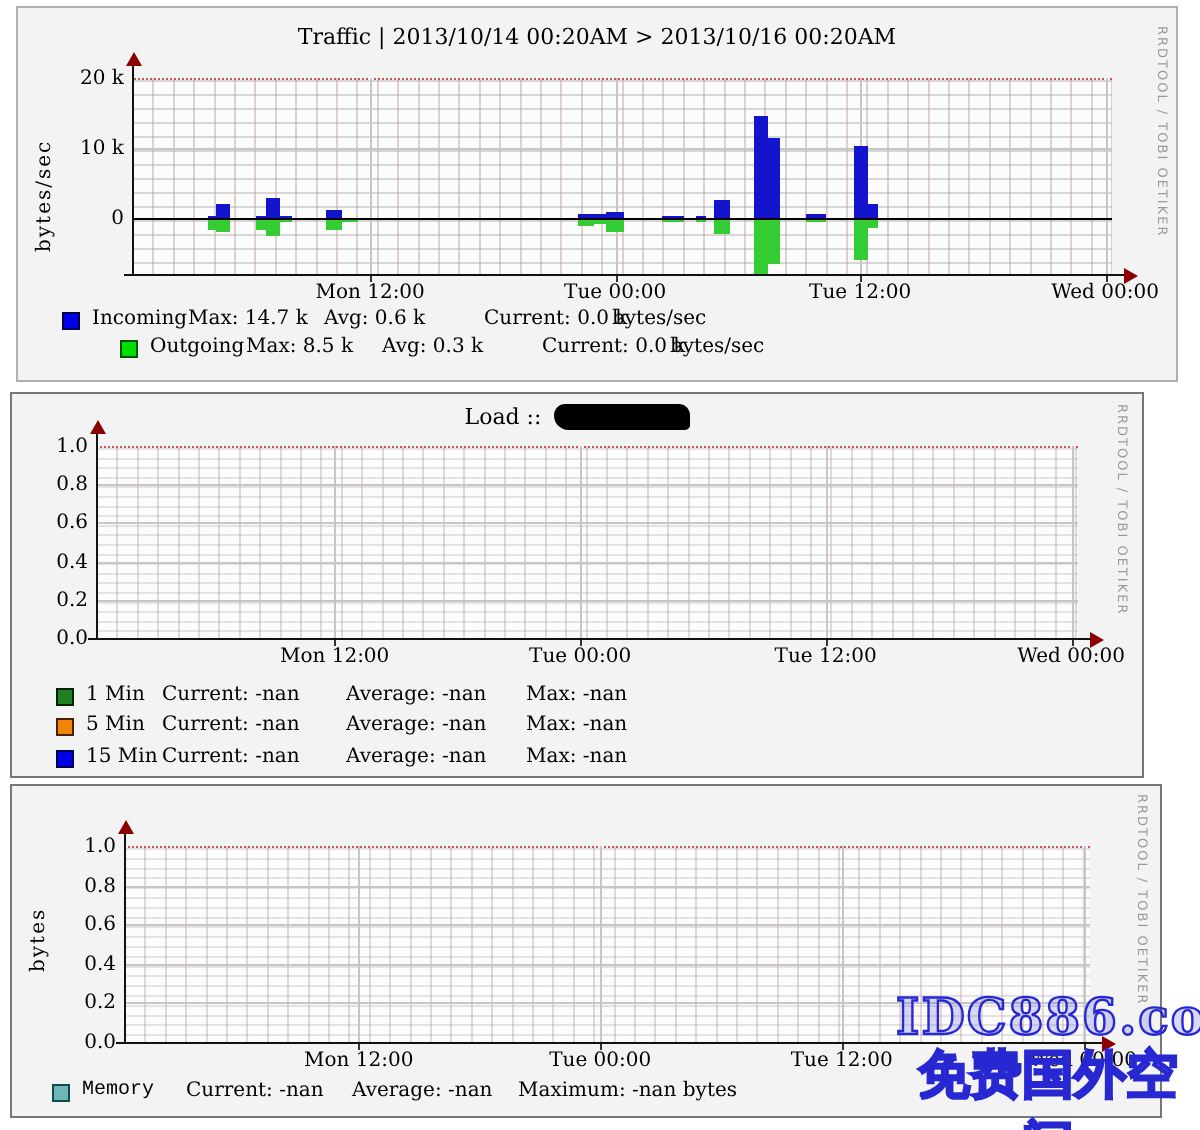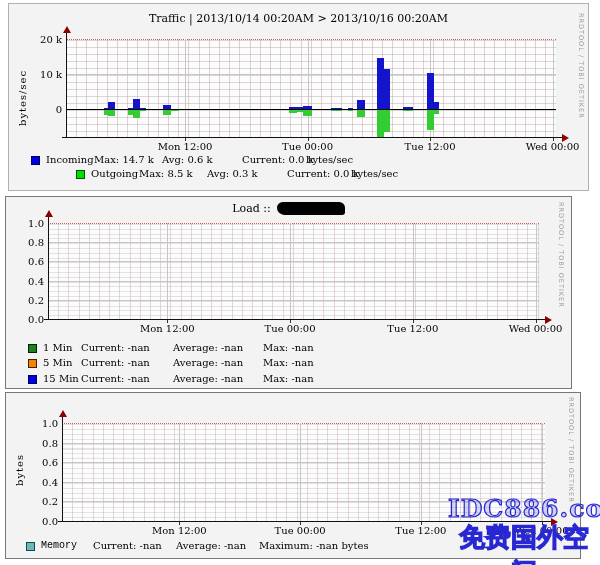--- a/index.html
+++ b/index.html
@@ -121,21 +121,21 @@
     <div class="axis" style="left: 53px; top: 133px; width: 500px; height: 1px;"></div>
     <div class="arr-right" style="left: 553px; top: 130px;"></div>
     <div class="lrow" style="left: 22px; top: 150px;">
       <span class="sw" style="background: rgb(0, 0, 230); border: 1px solid rgb(0, 0, 85);"></span>
       <span class="lcol" style="width: 48px;">Incoming</span>
       <span class="lcol" style="width: 68px;">Max: 14.7 k</span>
       <span class="lcol" style="width: 80px;">Avg: 0.6 k</span>
       <span class="lcol" style="width: 64px;">Current: 0.0 k</span>
       <span class="lcol">bytes/sec</span>
     </div>
-    <div class="lrow" style="left: 38px; top: 164px; padding-left: 29px;">
+    <div class="lrow" style="left: 22px; top: 164px; padding-left: 29px;">
       <span class="sw" style="background: rgb(0, 221, 0); border: 1px solid rgb(0, 85, 0);"></span>
       <span class="lcol" style="width: 48px;">Outgoing</span>
       <span class="lcol" style="width: 68px;">Max: 8.5 k</span>
       <span class="lcol" style="width: 80px;">Avg: 0.3 k</span>
       <span class="lcol" style="width: 64px;">Current: 0.0 k</span>
       <span class="lcol">bytes/sec</span>
     </div>
   </div>
 
 <div class="panel" id="p2">

